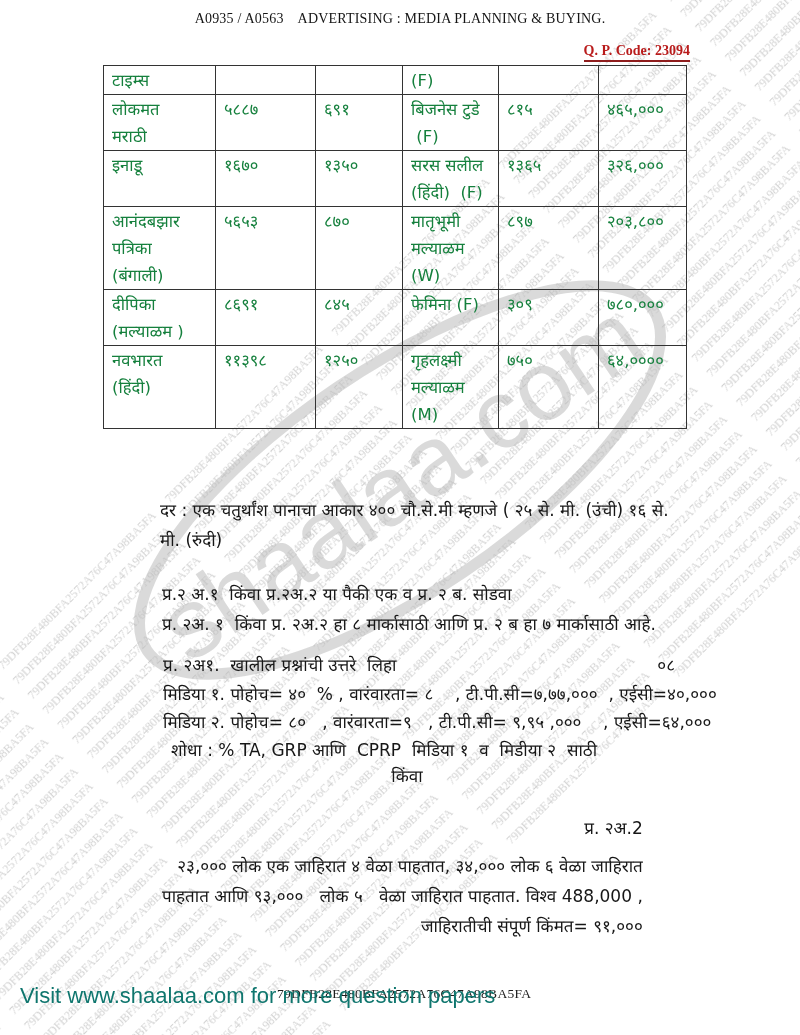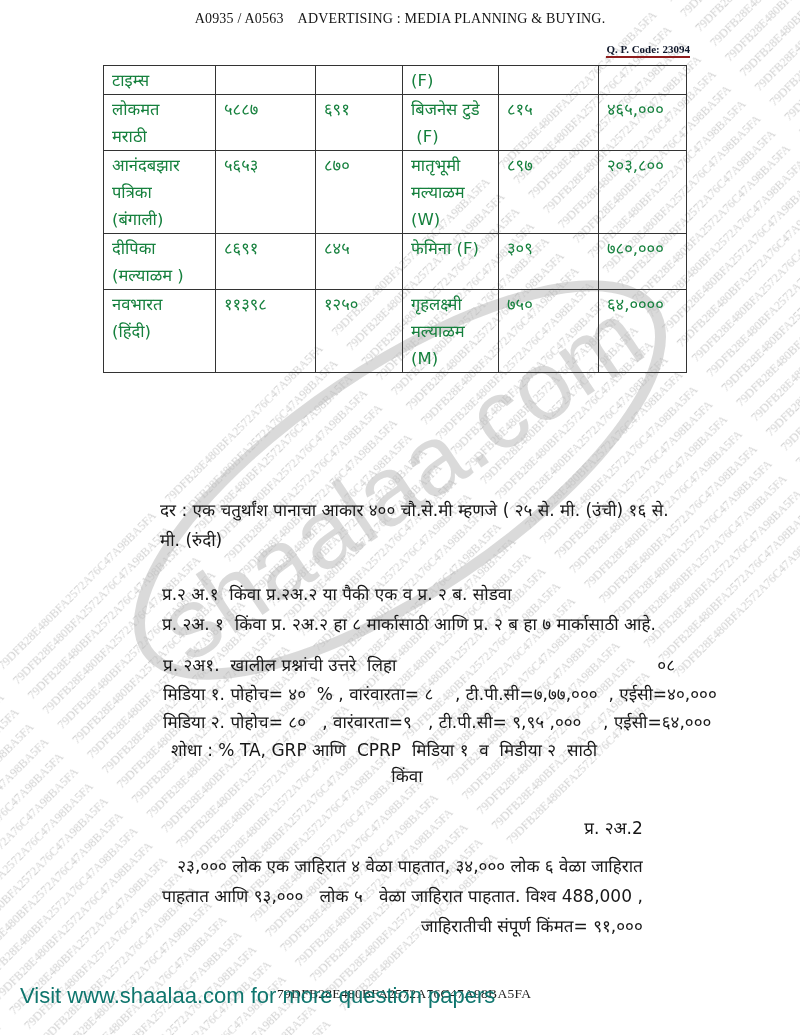--- a/index.html
+++ b/index.html
@@ -18,22 +18,22 @@
     position:absolute;left:0;top:11px;width:800px;
     text-align:center;
     font-family:"Liberation Serif",serif;
     font-size:14px;letter-spacing:.2px;
     white-space:pre;
     color:#151515;
   }
   .qp-code{
     position:absolute;top:43px;right:110px;
     font-family:"Liberation Serif",serif;
-    font-weight:bold;font-size:11px;
-    color:#0f172a;
+    font-weight:bold;font-size:14px;
+    color:#b91c1c;
     border-bottom:2.5px solid #8f1d1d;
     padding-bottom:1px;
     margin-left:32px;
   }
 
   table.media{
     position:absolute;left:103px;top:65px;
     border-collapse:collapse;table-layout:fixed;
     width:583px;
   }
@@ -125,20 +125,29 @@
         <tr class="r1">
           <td>लोकमत
 मराठी</td>
           <td>५८८७</td>
           <td>६९१</td>
           <td>बिजनेस टुडे
  (F)</td>
           <td>८१५</td>
           <td>४६५,०००</td>
         </tr>
+        <tr class="r2">
+          <td>इनाडू</td>
+          <td>१६७०</td>
+          <td>१३५०</td>
+          <td>सरस सलील
+(हिंदी)  (F)</td>
+          <td>१३६५</td>
+          <td>३२६,०००</td>
+        </tr>
         <tr class="r3">
           <td>आनंदबझार
 पत्रिका
 (बंगाली)</td>
           <td>५६५३</td>
           <td>८७०</td>
           <td>मातृभूमी
 मल्याळम
 (W)</td>
           <td>८९७</td>

